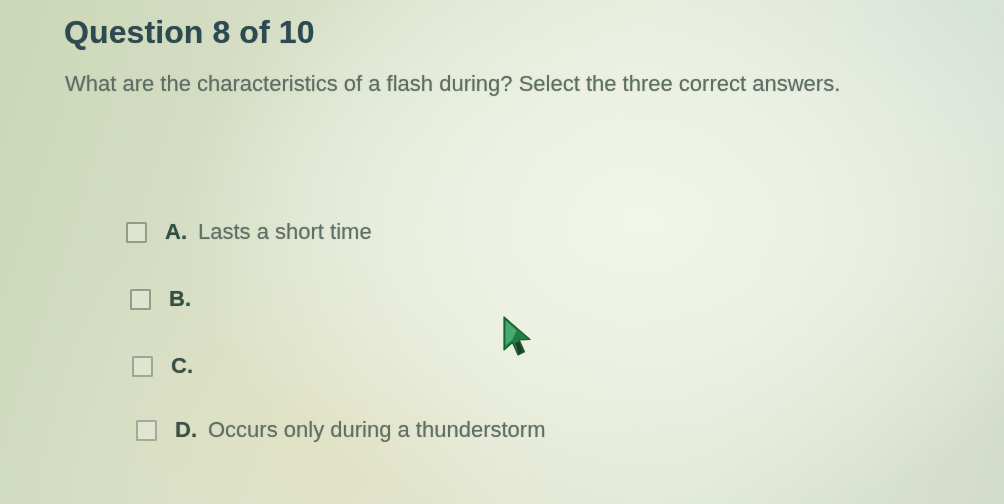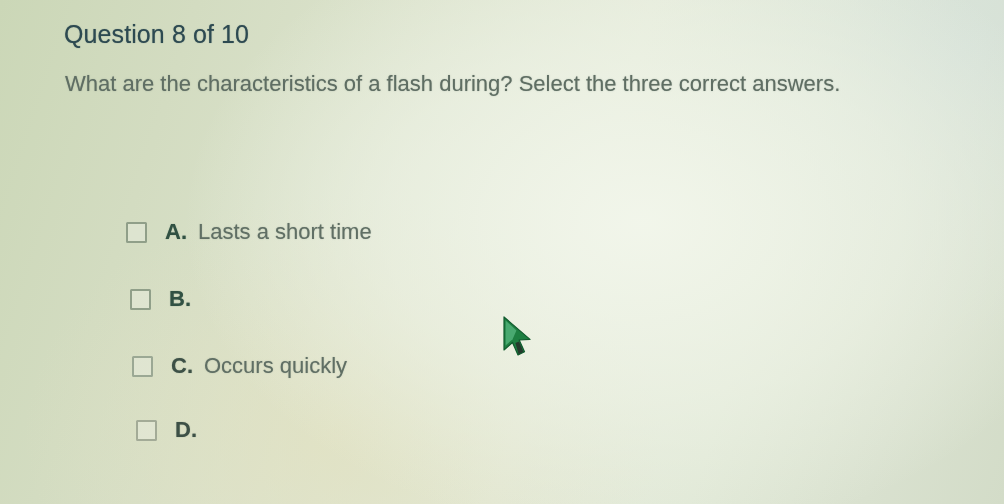--- a/index.html
+++ b/index.html
@@ -28,23 +28,23 @@
   #content {
     position: absolute;
     inset: 0;
     filter: blur(0.62px) saturate(0.94);
   }
 
   
   .q-heading {
     position: absolute;
     left: 64px;
-    top: 20px;
-    font-size: 25px;
-    font-weight: normal;
+    top: 14px;
+    font-size: 32px;
+    font-weight: bold;
     letter-spacing: 0.1px;
     color: #2c4a52;
     text-shadow: 0 0 1.1px rgba(44,74,82,0.55);
     white-space: nowrap;
   }
 
   
   .q-prompt {
     position: absolute;
     left: 65px;
@@ -126,26 +126,26 @@
     </div>
 
     <div class="option-row b">
       <span class="checkbox"></span>
       <span class="option-letter">B.</span>
     </div>
 
     <div class="option-row c">
       <span class="checkbox"></span>
       <span class="option-letter">C.</span>
-      <span class="option-text">Occurs quickly</span>
     </div>
 
     <div class="option-row d">
       <span class="checkbox"></span>
       <span class="option-letter">D.</span>
+      <span class="option-text">Occurs only during a thunderstorm</span>
     </div>
 
     <div id="cursor">
       <svg width="44" height="46" viewBox="0 0 44 46" xmlns="http://www.w3.org/2000/svg">
         <g transform="translate(5,3)">
           <path d="M1 0 L1 33 L9.5 25.5 L15 38 L21.5 34.8 L16.2 23 L27 22.4 Z" fill="#19813f" stroke="#0d5c2c" stroke-width="1.2" stroke-linejoin="round"></path>
           <path d="M2.6 3.5 L2.6 28.4 L9.6 22.2 L13.4 13.5 Z" fill="#4cb377" opacity="0.85"></path>
           <path d="M15.6 37.2 L20.4 34.8 L16.0 24.6 L12.4 26.0 Z" fill="#262626" opacity="0.78"></path>
         </g>
       </svg>

